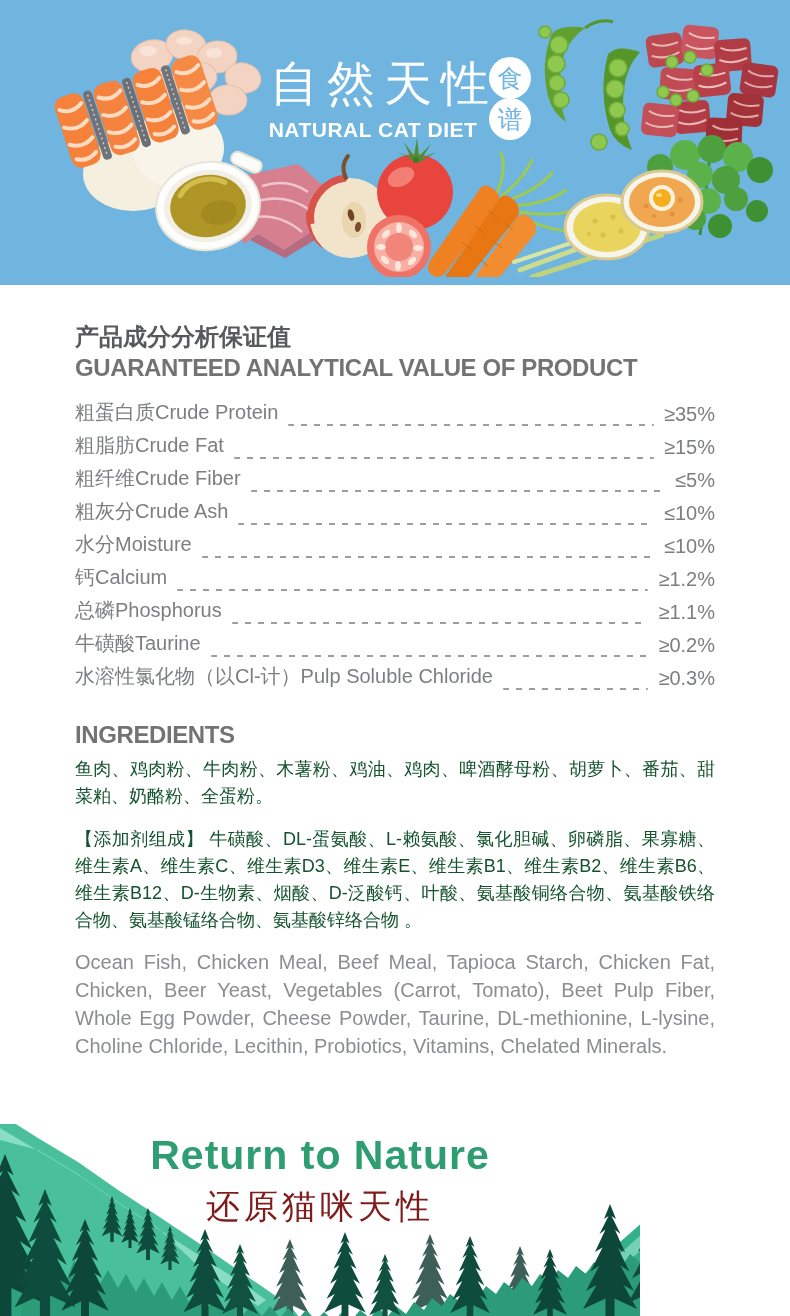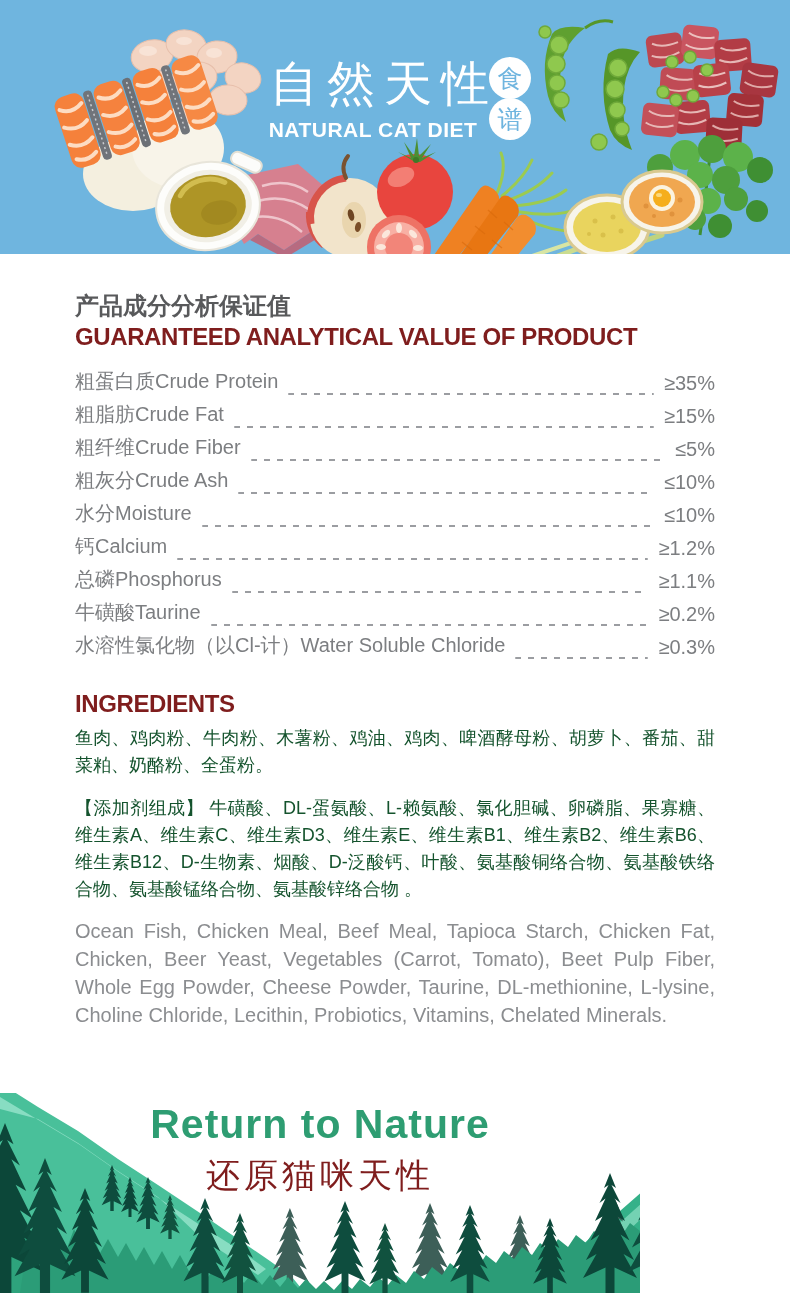--- a/index.html
+++ b/index.html
@@ -4,37 +4,37 @@
 <style>
   * { box-sizing: border-box; }
   html,body { margin:0; padding:0; }
   body {
     width:790px; height:1316px; margin:0 auto; background:#ffffff;
     font-family:"Liberation Sans","DejaVu Sans",sans-serif; overflow:hidden;
   }
   .page { position:relative; width:790px; height:1316px; background:#fff; }
 
   
-  .banner { position:relative; width:790px; height:254px; background:#6FB5DF; overflow:hidden; }
+  .banner { position:relative; width:790px; height:285px; background:#6FB5DF; overflow:hidden; }
   .banner-art { position:absolute; inset:0; width:790px; height:277px; display:block; }
   .logo { position:absolute; left:261px; top:58px; width:224px; text-align:center; color:#fff; }
   .logo-cn { font-size:48px; line-height:52px; letter-spacing:9px; font-weight:400; white-space:nowrap; text-indent:9px; }
   .logo-en { margin-top:8px; font-size:21px; font-weight:bold; letter-spacing:0.5px; white-space:nowrap; }
   .badge { position:absolute; left:489px; top:57px; width:42px; }
   .badge-circle {
     width:42px; height:42px; border-radius:50%; background:#fff; color:#6FB5DF;
     display:flex; align-items:center; justify-content:center;
     font-size:25px; line-height:42px;
   }
   .badge-circle + .badge-circle { margin-top:-1px; }
 
   
   .content { padding:0 75px; height:839px; }
   .h-cn { margin:0; font-size:24px; line-height:31px; color:#58595B; font-weight:bold; }
-  .h-en { margin:0; font-size:24px; line-height:31px; color:#7f1d1d; font-weight:bold; letter-spacing:-0.4px; }
+  .h-en { margin:0; font-size:24px; line-height:31px; color:#737373; font-weight:bold; letter-spacing:-0.4px; }
   .analysis { padding-top:36px; }
   .rows { margin-top:10px; }
   .row { display:flex; align-items:flex-end; height:33px; font-size:20px; color:#7C7E81; }
   .row .label { white-space:nowrap; }
   .leader {
     flex:1; height:2px; margin:0 10px; border-radius:1px;
     background:repeating-linear-gradient(90deg,#9B9DA1 0 6px,transparent 6px 13px);
   }
   .row .value { white-space:nowrap; }
 
@@ -339,21 +339,21 @@
             <span class="label">总磷Phosphorus</span>
             <span class="leader"></span>
             <span class="value">≥1.1%</span>
           </div>
         <div class="row">
             <span class="label">牛磺酸Taurine</span>
             <span class="leader"></span>
             <span class="value">≥0.2%</span>
           </div>
         <div class="row">
-            <span class="label">水溶性氯化物（以Cl-计）Water Soluble Chloride</span>
+            <span class="label">水溶性氯化物（以Cl-计）Pulp Soluble Chloride</span>
             <span class="leader"></span>
             <span class="value">≥0.3%</span>
           </div>
       </div>
     </section>
 
     <section class="ingredients">
       <h3 class="h-en">INGREDIENTS</h3>
       <p class="para-cn">鱼肉、鸡肉粉、牛肉粉、木薯粉、鸡油、鸡肉、啤酒酵母粉、胡萝卜、番茄、甜菜粕、奶酪粉、全蛋粉。</p>
       <p class="para-cn additives">【添加剂组成】 牛磺酸、DL-蛋氨酸、L-赖氨酸、氯化胆碱、卵磷脂、果寡糖、维生素A、维生素C、维生素D3、维生素E、维生素B1、维生素B2、维生素B6、维生素B12、D-生物素、烟酸、D-泛酸钙、叶酸、氨基酸铜络合物、氨基酸铁络合物、氨基酸锰络合物、氨基酸锌络合物 。</p>

